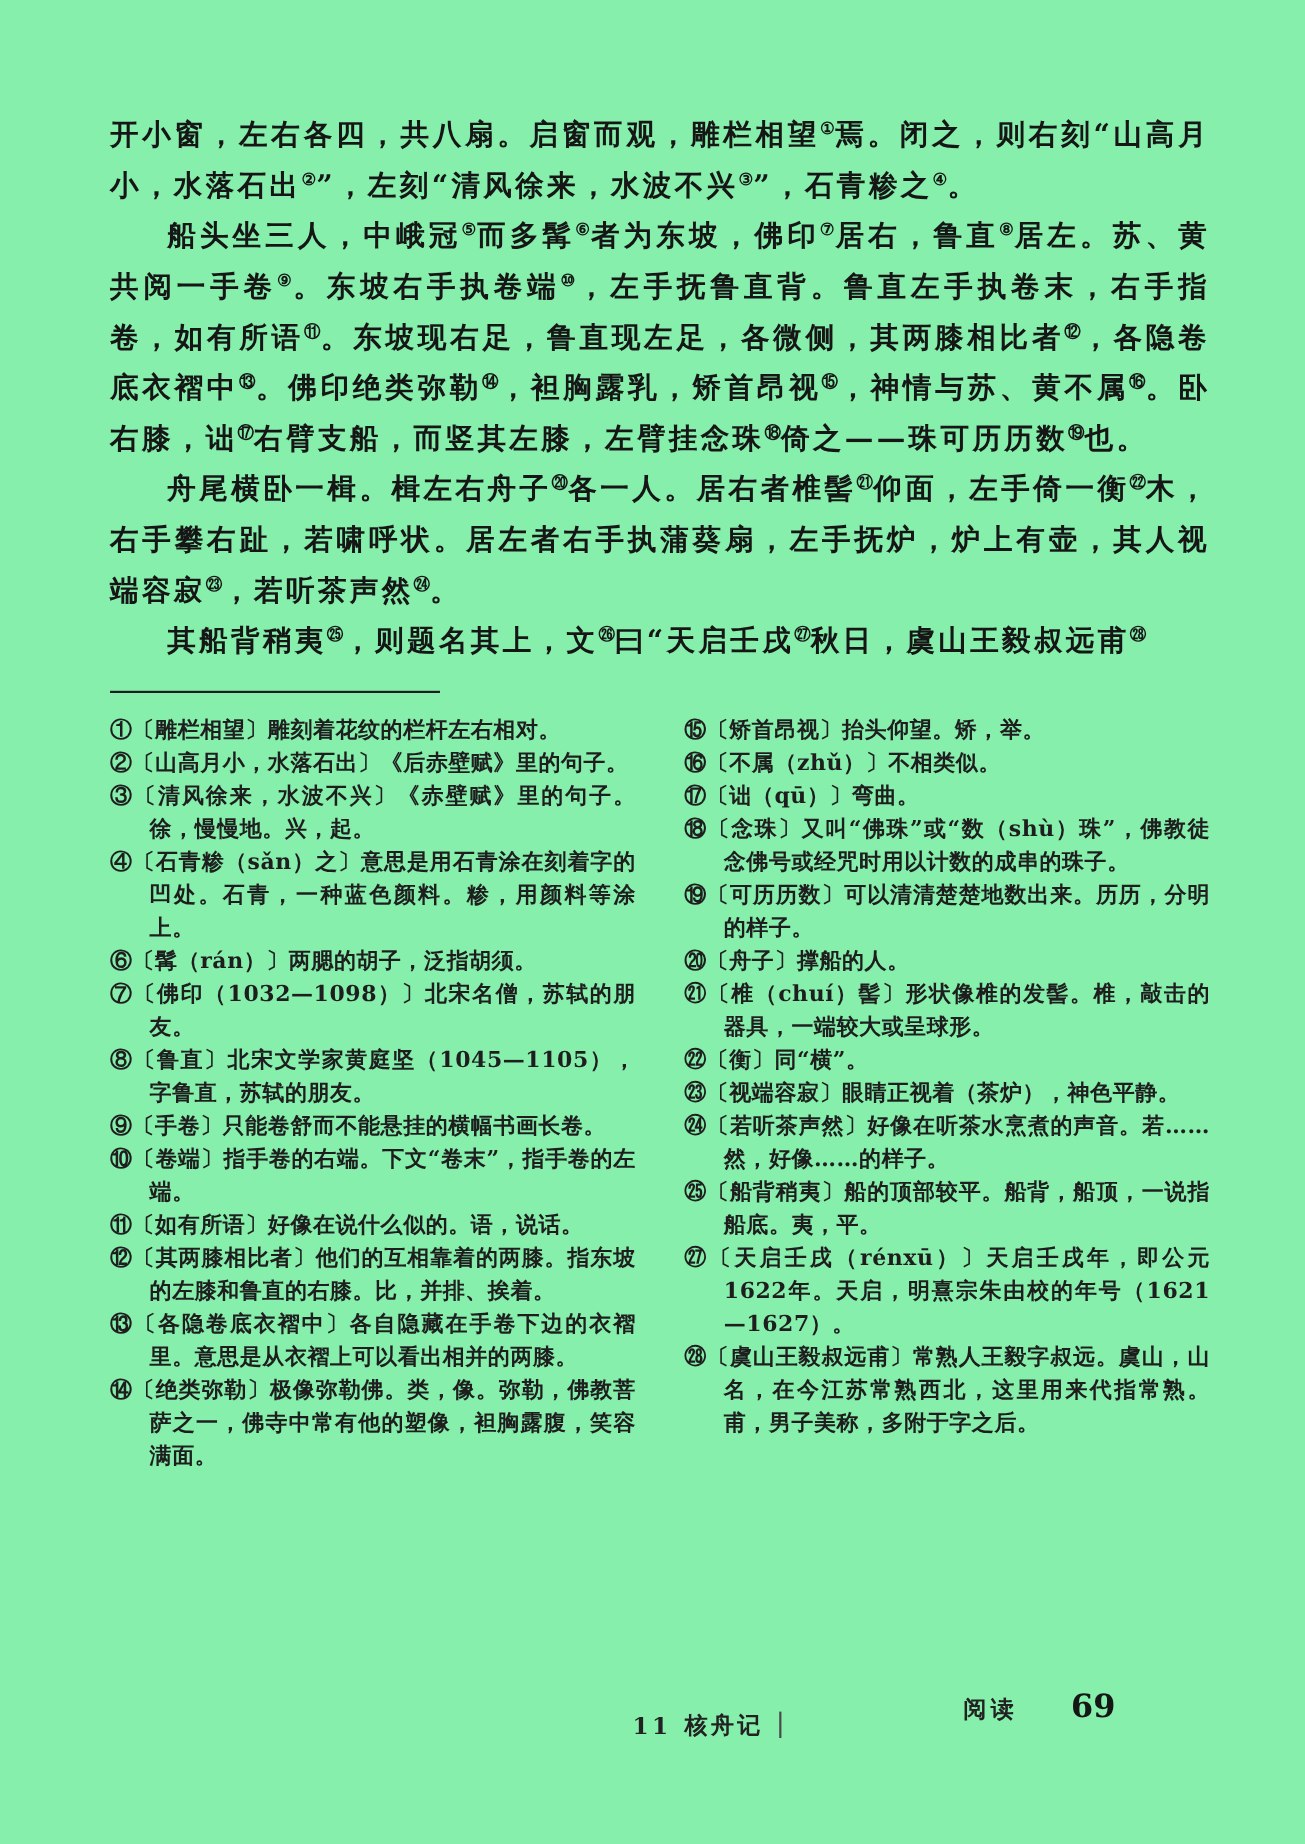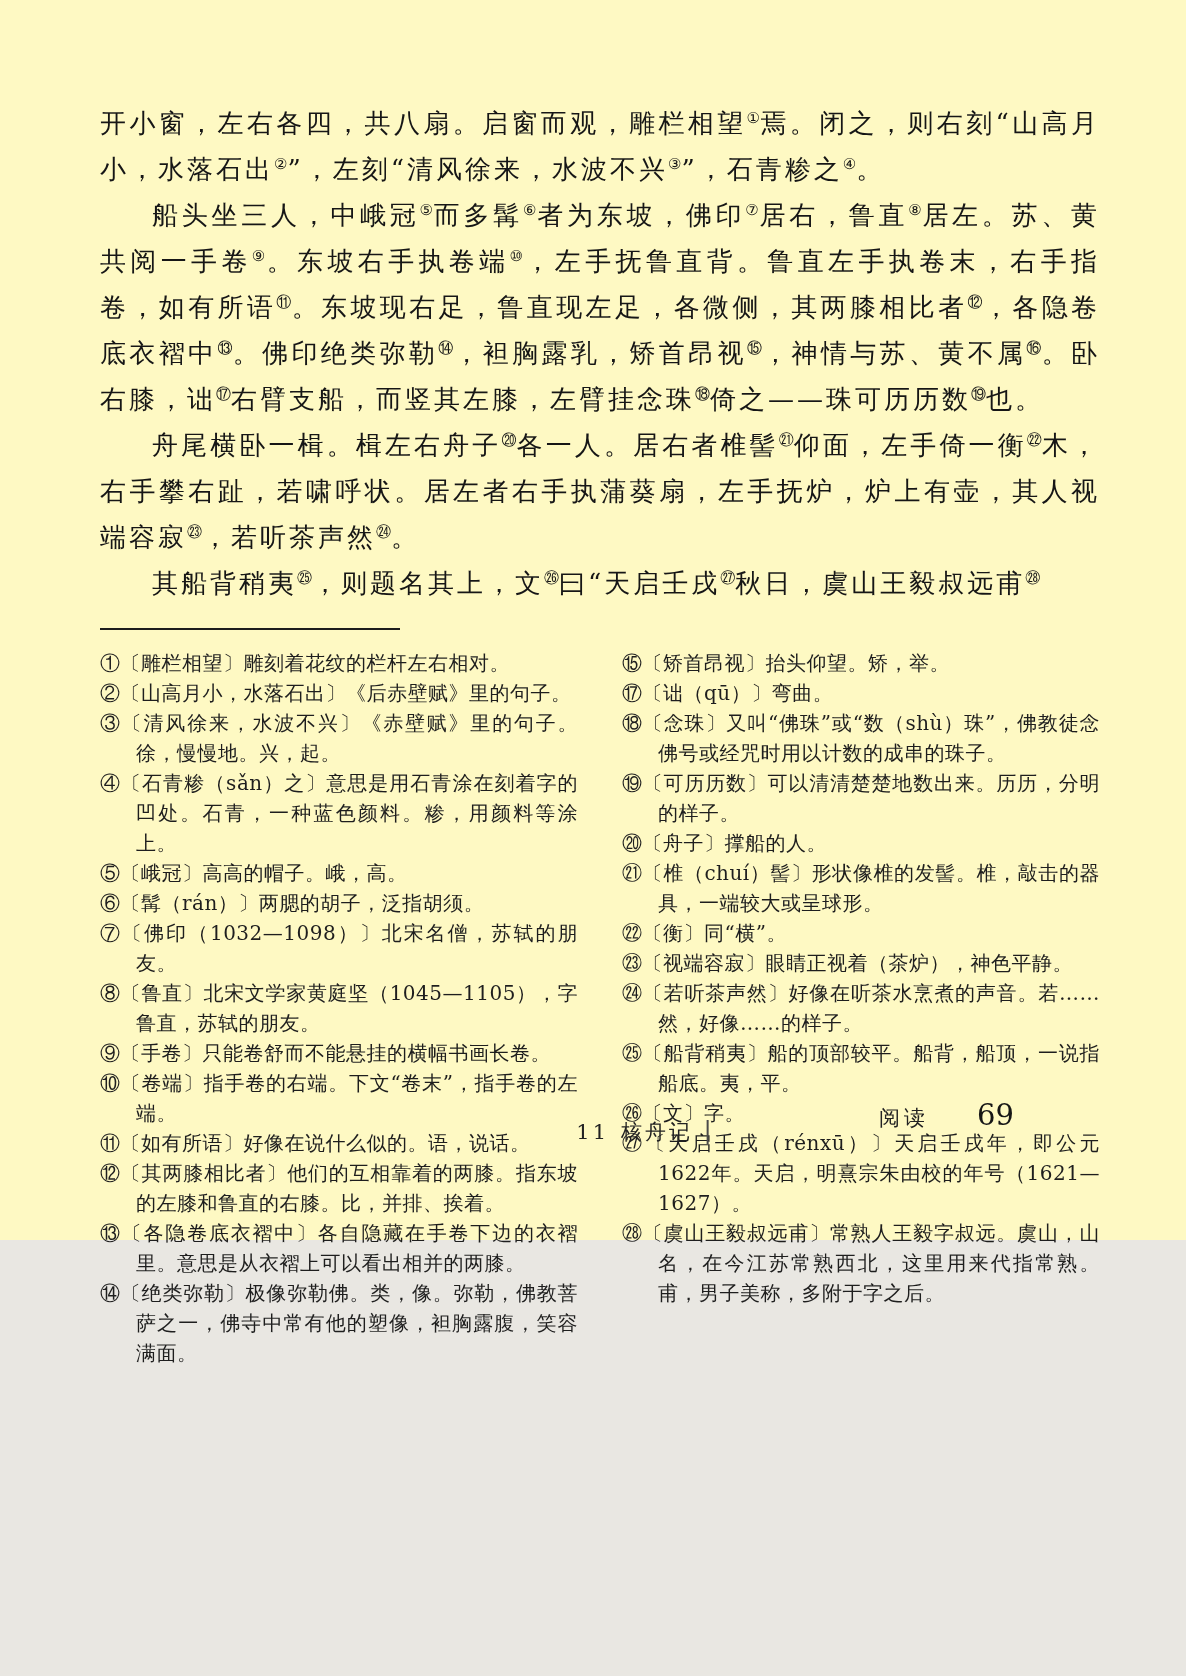--- a/index.html
+++ b/index.html
@@ -4,24 +4,25 @@
 <style>
   * { box-sizing: border-box; }
   html, body { margin: 0; padding: 0; }
   body {
     width: 1186px; height: 1676px;
     background: #e9e7e2;
     font-family: "DejaVu Serif", "Liberation Serif", serif;
   }
   .page {
     position: relative;
-    width: 1186px; height: 1240px;
-    background: #fef9c3;
+    width: 1186px; height: 1676px;
+    background: #86efac;
     color: #1b1b1b;
     padding: 100px 86px 0 100px;
+    font-weight: bold;
   }
   
   .main-text p {
     margin: 0;
     font-size: 26px;
     line-height: 46px;
     letter-spacing: 3px;
     text-align: justify;
     color: #161616;
   }
@@ -112,43 +113,42 @@
     </div>
 
   <div class="divider"></div>
 
   <div class="footnotes">
     <div class="fn-col">
         <p class="footnote">①〔雕栏相望〕雕刻着花纹的栏杆左右相对。</p>
         <p class="footnote">②〔山高月小，水落石出〕《后赤壁赋》里的句子。</p>
         <p class="footnote">③〔清风徐来，水波不兴〕《赤壁赋》里的句子。徐，慢慢地。兴，起。</p>
         <p class="footnote">④〔石青糁（sǎn）之〕意思是用石青涂在刻着字的凹处。石青，一种蓝色颜料。糁，用颜料等涂上。</p>
-        <p class="footnote">⑤〔峨冠〕高高的帽子。峨，高。</p>
         <p class="footnote">⑥〔髯（rán）〕两腮的胡子，泛指胡须。</p>
         <p class="footnote">⑦〔佛印（1032—1098）〕北宋名僧，苏轼的朋友。</p>
         <p class="footnote">⑧〔鲁直〕北宋文学家黄庭坚（1045—1105），字鲁直，苏轼的朋友。</p>
         <p class="footnote">⑨〔手卷〕只能卷舒而不能悬挂的横幅书画长卷。</p>
         <p class="footnote">⑩〔卷端〕指手卷的右端。下文“卷末”，指手卷的左端。</p>
         <p class="footnote">⑪〔如有所语〕好像在说什么似的。语，说话。</p>
         <p class="footnote">⑫〔其两膝相比者〕他们的互相靠着的两膝。指东坡的左膝和鲁直的右膝。比，并排、挨着。</p>
         <p class="footnote">⑬〔各隐卷底衣褶中〕各自隐藏在手卷下边的衣褶里。意思是从衣褶上可以看出相并的两膝。</p>
         <p class="footnote">⑭〔绝类弥勒〕极像弥勒佛。类，像。弥勒，佛教菩萨之一，佛寺中常有他的塑像，袒胸露腹，笑容满面。</p>
       </div>
     <div class="fn-col">
         <p class="footnote">⑮〔矫首昂视〕抬头仰望。矫，举。</p>
+        <p class="footnote">⑯〔不属（zhǔ）〕不相类似。</p>
         <p class="footnote">⑰〔诎（qū）〕弯曲。</p>
         <p class="footnote">⑱〔念珠〕又叫“佛珠”或“数（shù）珠”，佛教徒念佛号或经咒时用以计数的成串的珠子。</p>
         <p class="footnote">⑲〔可历历数〕可以清清楚楚地数出来。历历，分明的样子。</p>
         <p class="footnote">⑳〔舟子〕撑船的人。</p>
         <p class="footnote">㉑〔椎（chuí）髻〕形状像椎的发髻。椎，敲击的器具，一端较大或呈球形。</p>
         <p class="footnote">㉒〔衡〕同“横”。</p>
         <p class="footnote">㉓〔视端容寂〕眼睛正视着（茶炉），神色平静。</p>
         <p class="footnote">㉔〔若听茶声然〕好像在听茶水烹煮的声音。若……然，好像……的样子。</p>
         <p class="footnote">㉕〔船背稍夷〕船的顶部较平。船背，船顶，一说指船底。夷，平。</p>
-        <p class="footnote">㉖〔文〕字。</p>
         <p class="footnote">㉗〔天启壬戌（rénxū）〕天启壬戌年，即公元1622年。天启，明熹宗朱由校的年号（1621—1627）。</p>
         <p class="footnote">㉘〔虞山王毅叔远甫〕常熟人王毅字叔远。虞山，山名，在今江苏常熟西北，这里用来代指常熟。甫，男子美称，多附于字之后。</p>
       </div>
   </div>
 
   <div class="footer">
     <div class="footer-lesson">
       <span class="lesson-text">11</span>
       <span class="lesson-text">核舟记</span>
       <span class="lesson-bar"></span>

